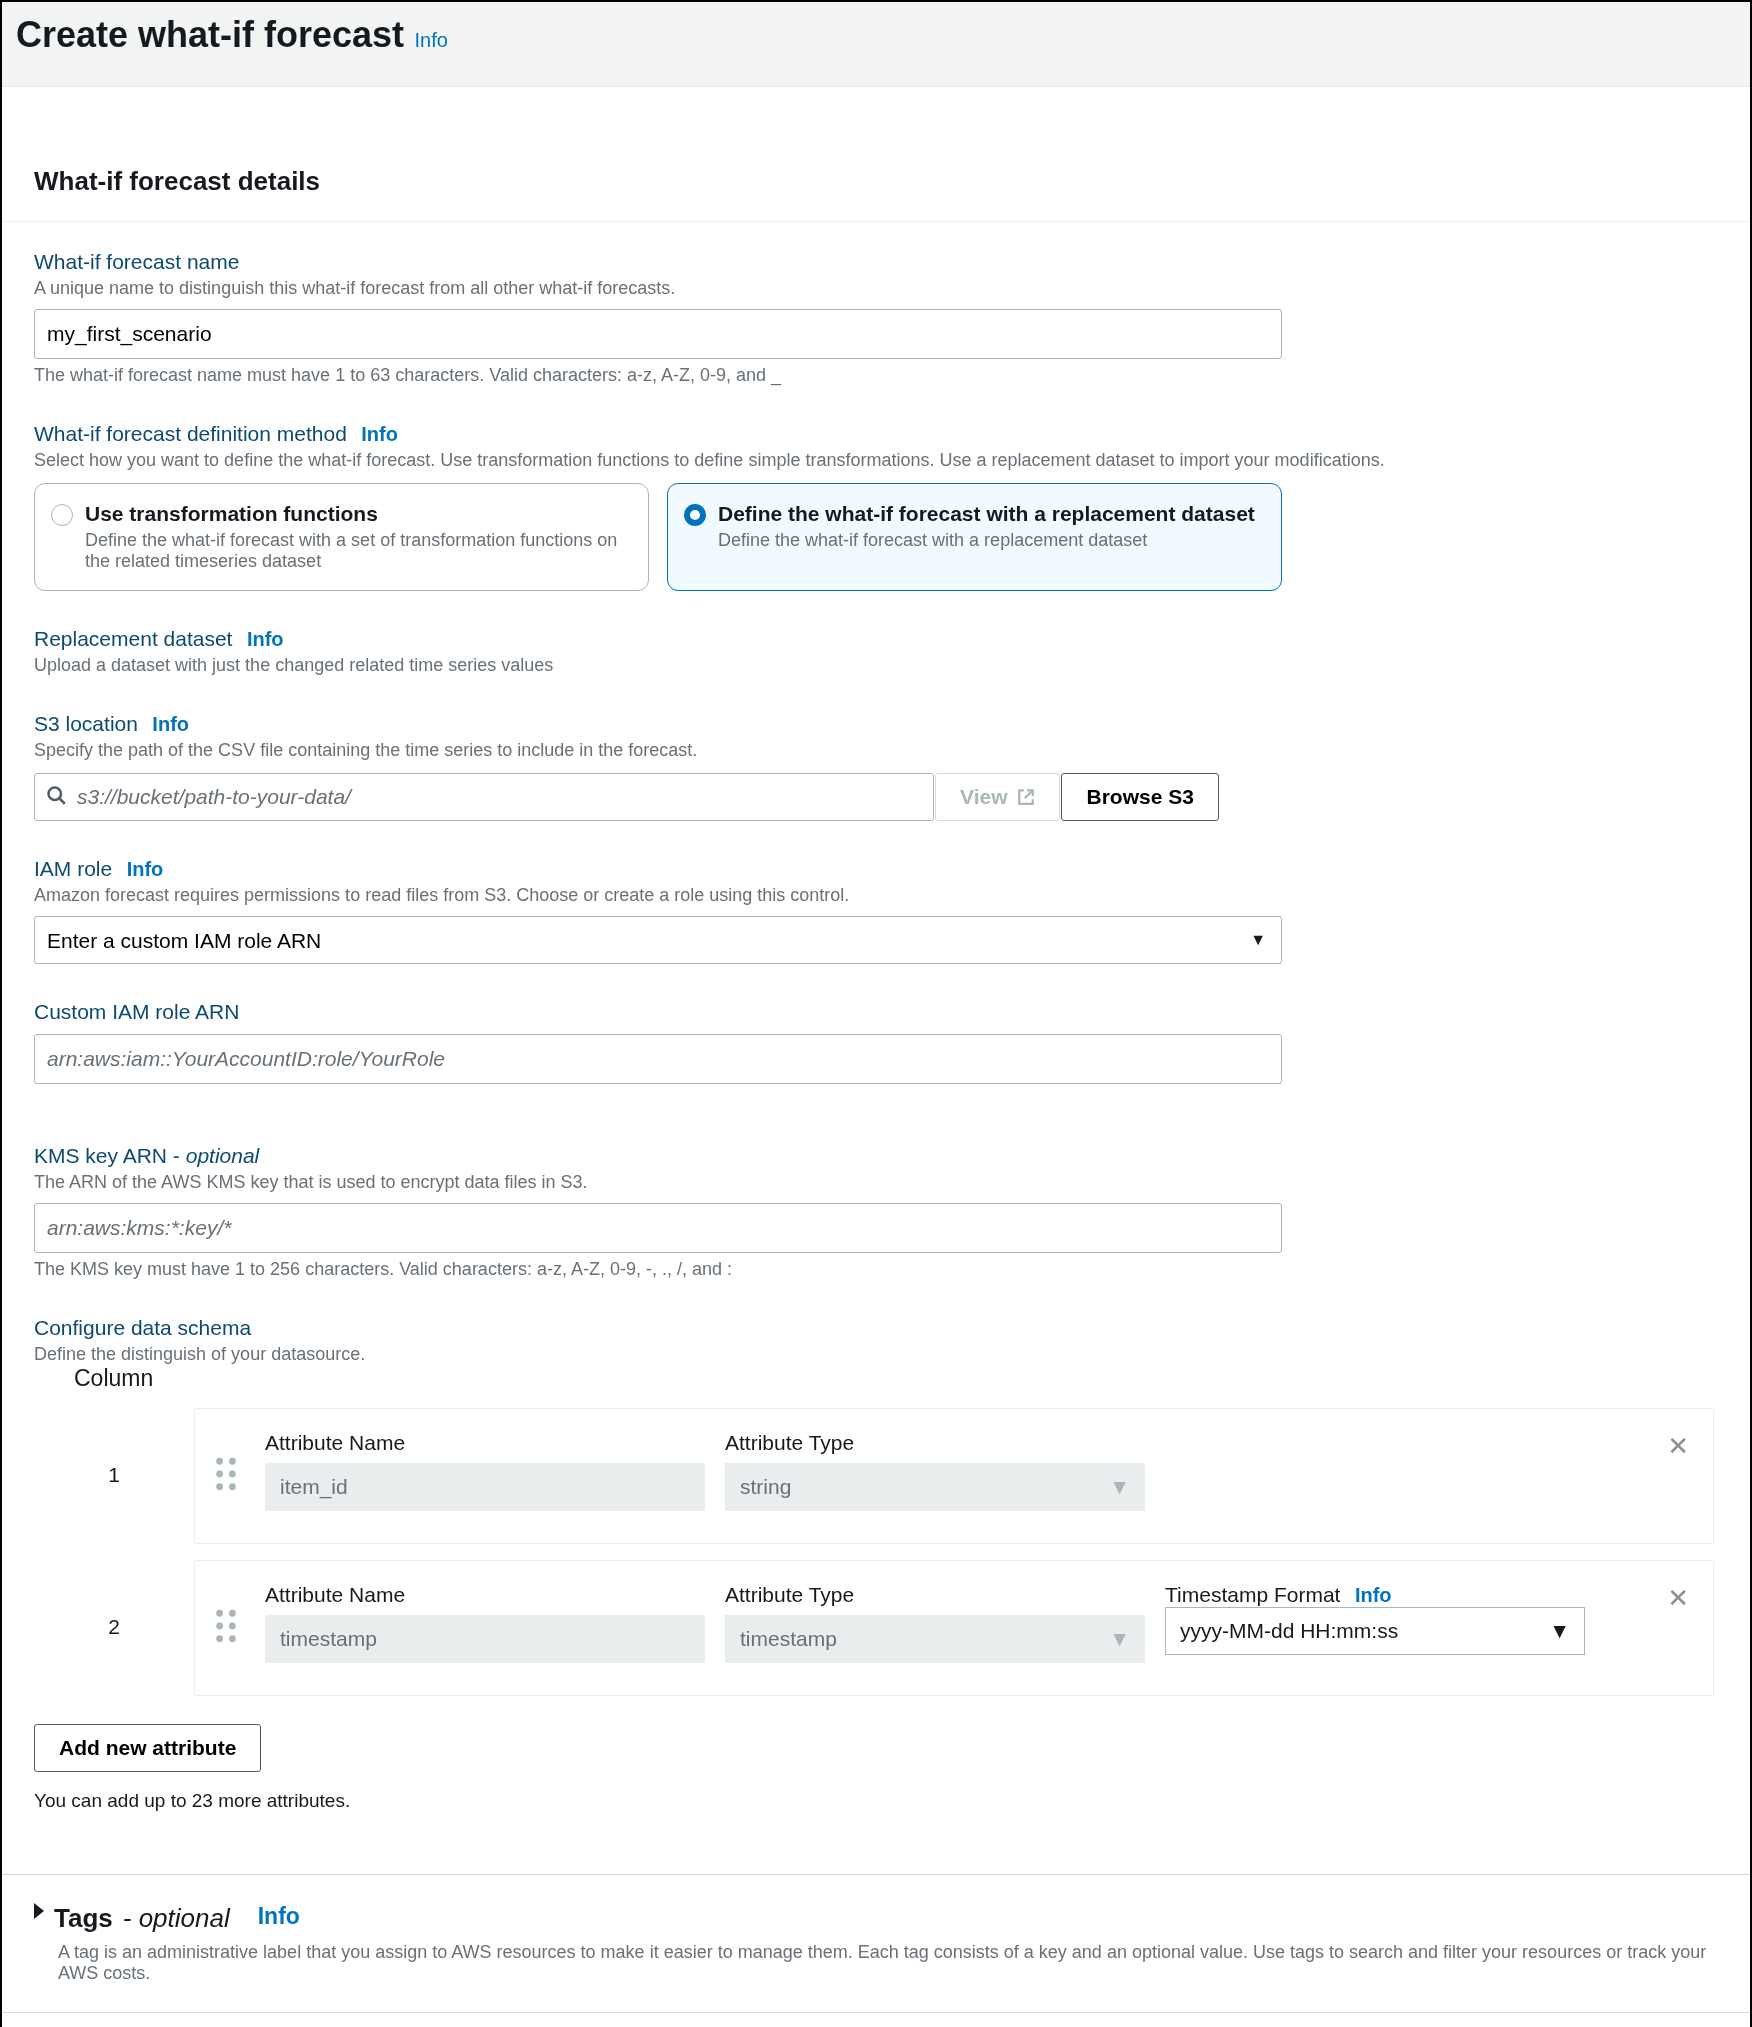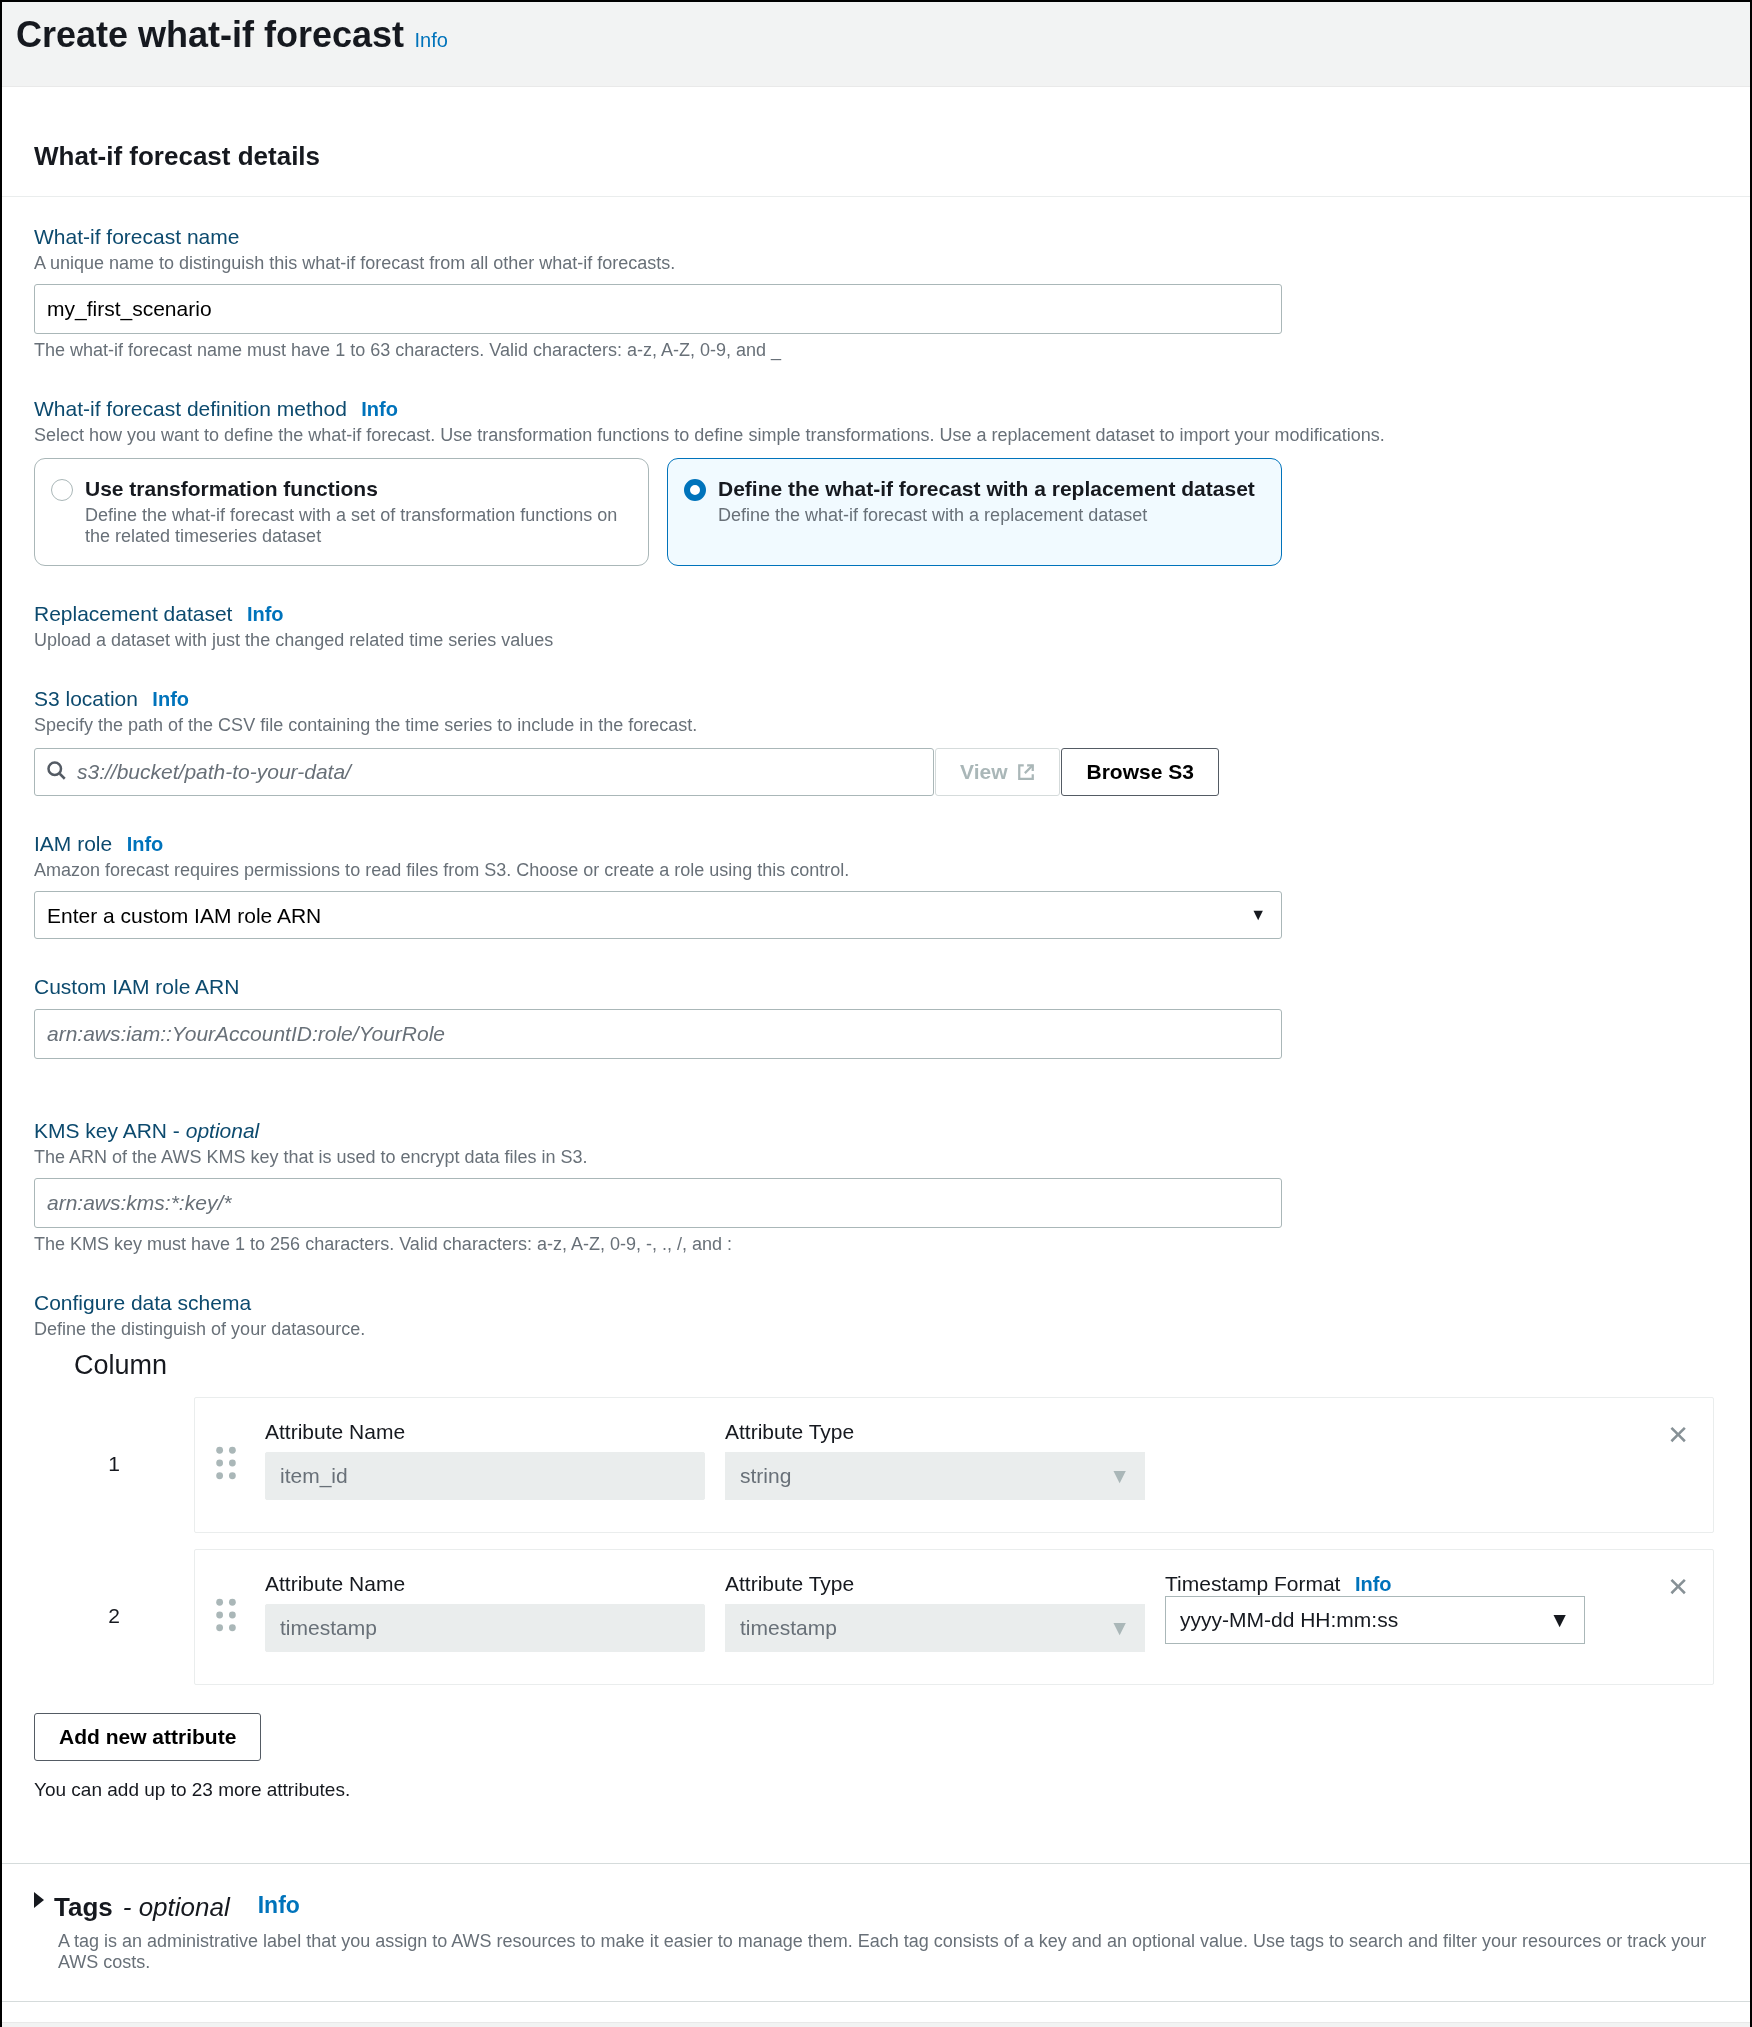--- a/index.html
+++ b/index.html
@@ -4,21 +4,21 @@
 <style>
 * { box-sizing: border-box; margin: 0; padding: 0; }
 body { font-family: "Amazon Ember", "Helvetica Neue", Arial, sans-serif; background: #fff; color: #16191f; }
 .page { border: 2px solid #000; width: 1752px; min-height: 2027px; transform-origin: top left; }
 .header-bar { background: #f2f3f3; padding: 12px 16px 30px 14px; border-bottom: 1px solid #e9e9e9; }
 h1 { font-size: 36px; font-weight: 700; display: inline; }
 .info-link { color: #0073bb; font-size: 20px; font-weight: 400; cursor: pointer; margin-left: 6px; }
 .info-link-sm { color: #0073bb; font-size: 20px; font-weight: 700; cursor: pointer; margin-left: 10px; }
 .panel { background: #fff; margin-top: 30px; }
 .panel-header { padding: 24px 32px; border-bottom: 1px solid #eaeded; }
-.panel-header h2 { font-size: 26px; font-weight: 700; }
+.panel-header h2 { font-size: 26px; font-weight: 700; margin-top: 25px; }
 .panel-body { padding: 28px 32px 32px 32px; }
 .field-label { font-size: 21px; font-weight: 400; color: #0c4a6e; }
 .field-desc { font-size: 18px; color: #687078; margin-top: 4px; }
 .field-hint { font-size: 18px; color: #687078; margin-top: 6px; }
 .text-input { width: 1248px; max-width:100%; height: 50px; border: 1px solid #aab7b8; border-radius: 3px; padding: 0 12px; font-size: 21px; margin-top: 10px; }
 .text-input::placeholder { color: #687078; font-style: italic; }
 .section-gap { margin-top: 36px; }
 .radio-row { display: flex; gap: 18px; margin-top: 12px; width: 1248px; max-width:100%; }
 .radio-card { flex: 1; border: 1px solid #aab7b8; border-radius: 11px; padding: 18px 18px 18px 50px; position: relative; cursor: pointer; }
 .radio-card.selected { border: 1.5px solid #0073bb; background: #f1faff; }
@@ -29,21 +29,21 @@
 .s3-row { display: flex; gap: 1px; margin-top: 12px; align-items: stretch; }
 .s3-input-wrap { position: relative; width: 900px; }
 .s3-input-wrap .search-ic { position: absolute; left: 12px; top: 50%; transform: translateY(-50%); color: #545b64; }
 .s3-input { width: 100%; height: 48px; border: 1px solid #aab7b8; border-radius: 3px; padding: 0 12px 0 42px; font-size: 21px; }
 .s3-input::placeholder { color: #687078; font-style: italic; }
 .btn { height: 48px; border: 1px solid #545b64; background: #fff; border-radius: 3px; padding: 0 24px; font-size: 21px; font-weight: 700; cursor: pointer; display:inline-flex; align-items:center; gap:10px; }
 .btn.disabled { color: #aab7b8; border-color: #d5dbdb; cursor: default; }
 .select-wrap { position: relative; width: 1248px; max-width:100%; margin-top: 10px; }
 .select-wrap select { width: 100%; height: 48px; border: 1px solid #aab7b8; border-radius: 3px; padding: 0 12px; font-size: 21px; appearance: none; -webkit-appearance: none; background: #fff; }
 .caret { position: absolute; right: 16px; top: 50%; transform: translateY(-50%); pointer-events: none; color:#16191f; }
-.schema-header-row { padding-left: 40px; margin-top: 10px; font-size: 27px; }
+.schema-header-row { padding-left: 40px; margin-top: 0; font-size: 23px; }
 .schema-row { display: flex; align-items: flex-start; margin-top: 16px; }
 .schema-num { width: 160px; text-align: center; font-size: 21px; padding-top: 55px; }
 .schema-card { flex: 1; max-width: 1520px; border: 1px solid #eaeded; border-radius: 2px; padding: 22px 28px 32px 70px; position: relative; }
 .drag-handle { position: absolute; left: 20px; top: 48px; color: #aab7b8; }
 .schema-cols { display: flex; gap: 20px; }
 .schema-col { display: flex; flex-direction: column; }
 .attr-label { font-size: 21px; margin-bottom: 8px; }
 .attr-input-dis { width: 440px; height: 48px; background: #eaeded; border: 1px solid #eaeded; border-radius: 2px; padding: 0 14px; font-size: 21px; color: #687078; }
 .attr-select-dis { width: 420px; height: 48px; background: #eaeded; border: 1px solid #eaeded; padding: 0 14px; font-size: 21px; color: #687078; display:flex; align-items:center; justify-content:space-between; }
 .attr-select { width: 420px; height: 48px; background: #fff; border: 1px solid #aab7b8; padding: 0 14px; font-size: 21px; display:flex; align-items:center; justify-content:space-between; cursor:pointer; }

